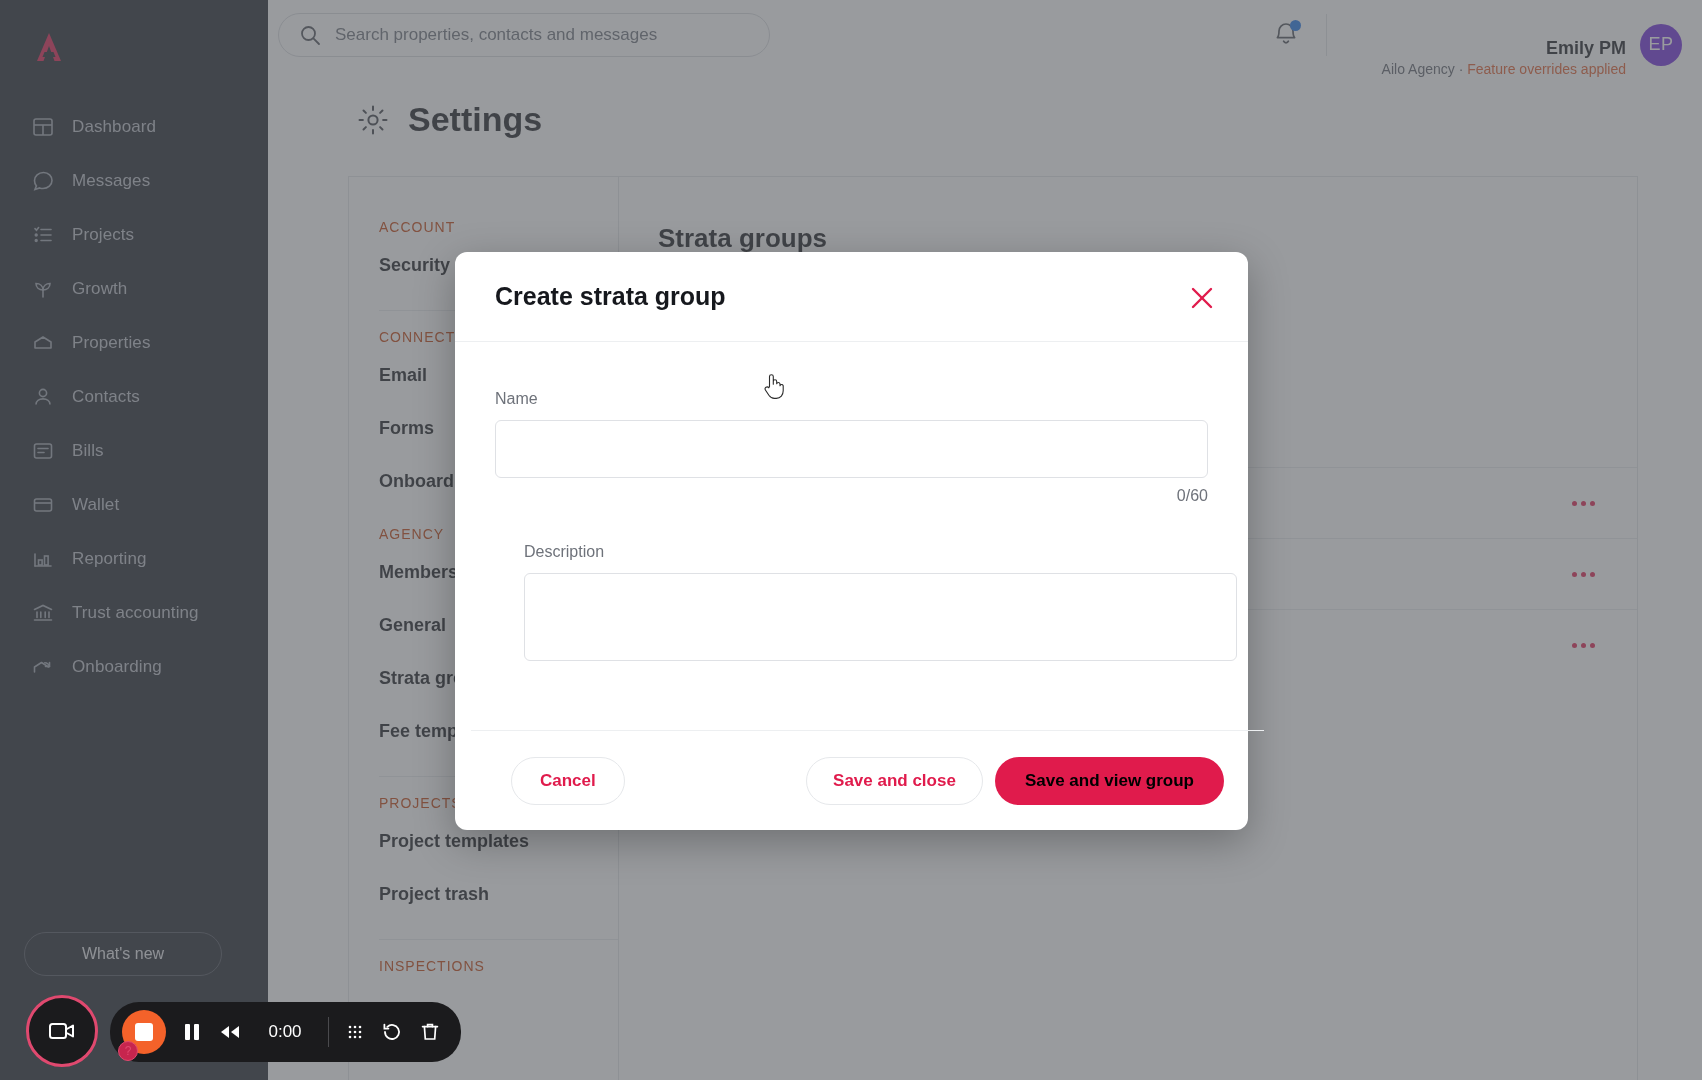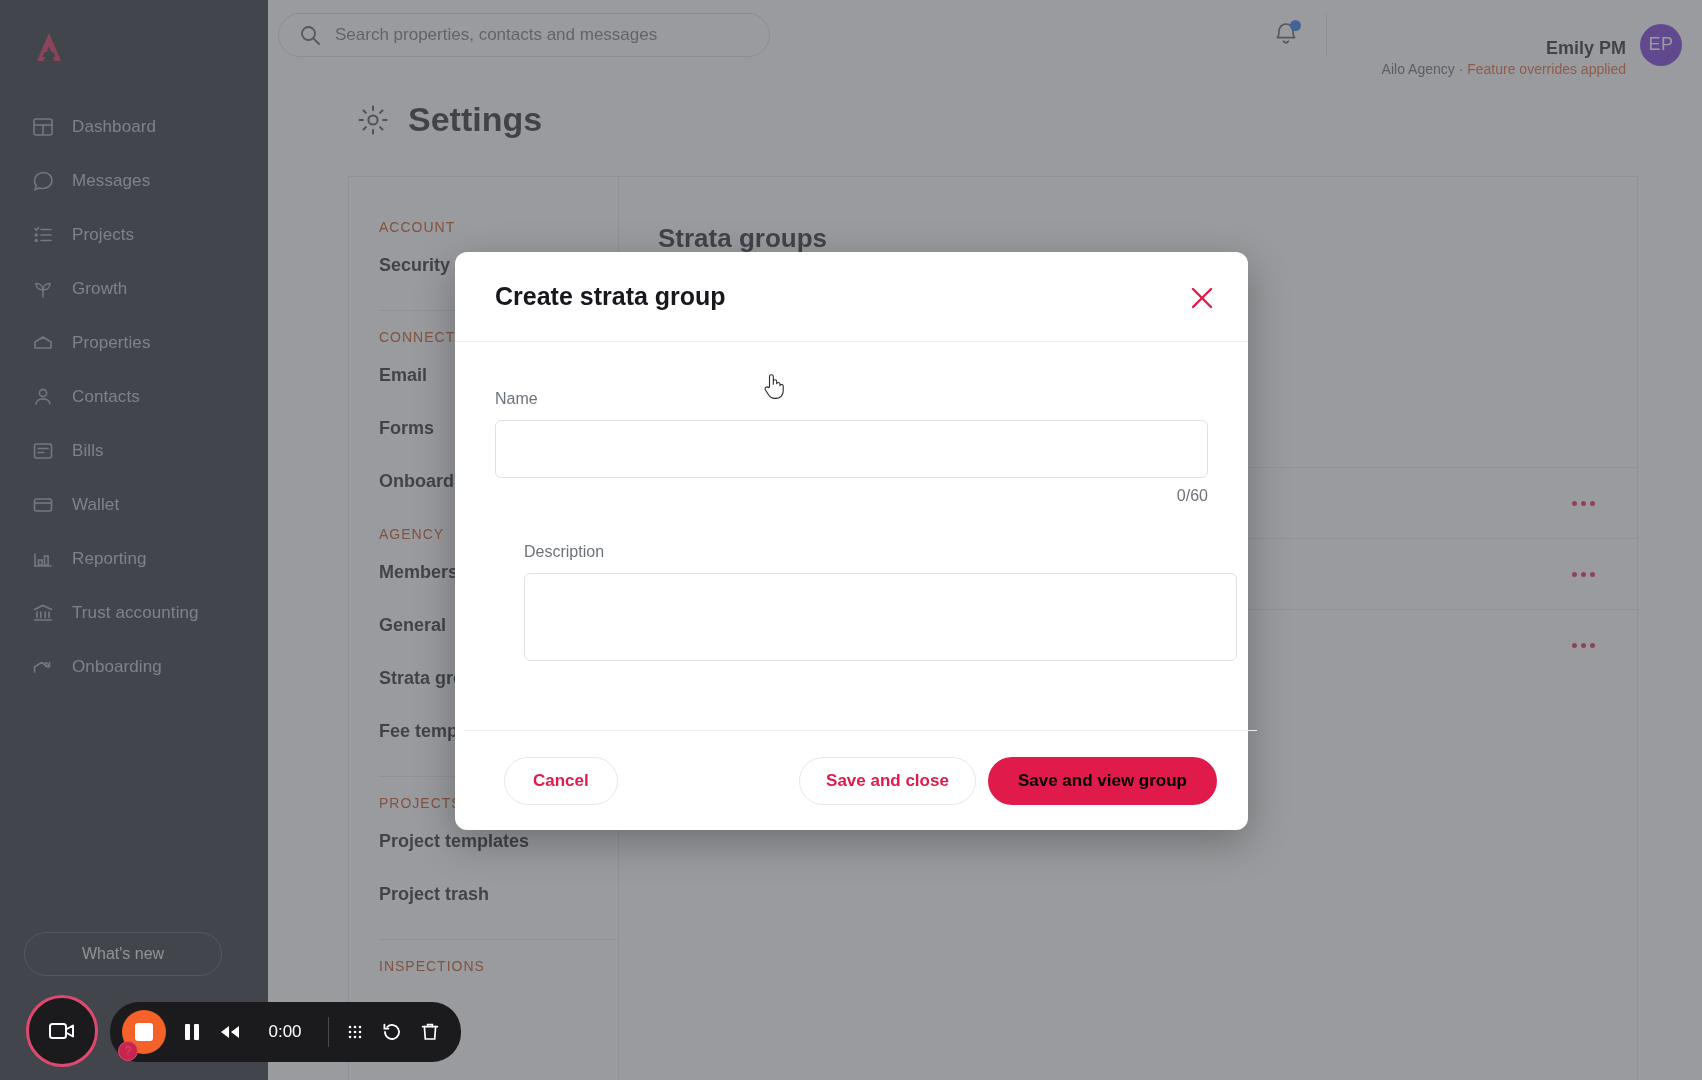--- a/index.html
+++ b/index.html
@@ -176,21 +176,21 @@
   }
   #counter { text-align: right; font-size: 16px; color: #6e727a; margin-top: 9px; }
   #desc-wrap { margin-top: 38px; margin-left: 29px; }
   #desc-input {
     width: 713px; height: 88px;
     border: 1px solid #dfe1e5; border-radius: 6px;
     font-family: "Liberation Sans", sans-serif; font-size: 17px;
     padding: 12px 16px; outline: none; resize: none; color: #16181d; background:#fff;
   }
   #modal-footer {
-    position: absolute; left: 9px; bottom: 0;
+    position: absolute; left: 16px; bottom: 0;
     width: 793px; height: 100px;
     border-top: 1px solid #edeff1;
     display: flex; align-items: center;
     padding: 0 40px;
     gap: 48px;
   }
   .btn {
     font-family: "Liberation Sans", sans-serif;
     font-size: 17px; font-weight: bold;
     border-radius: 24px; cursor: pointer;

